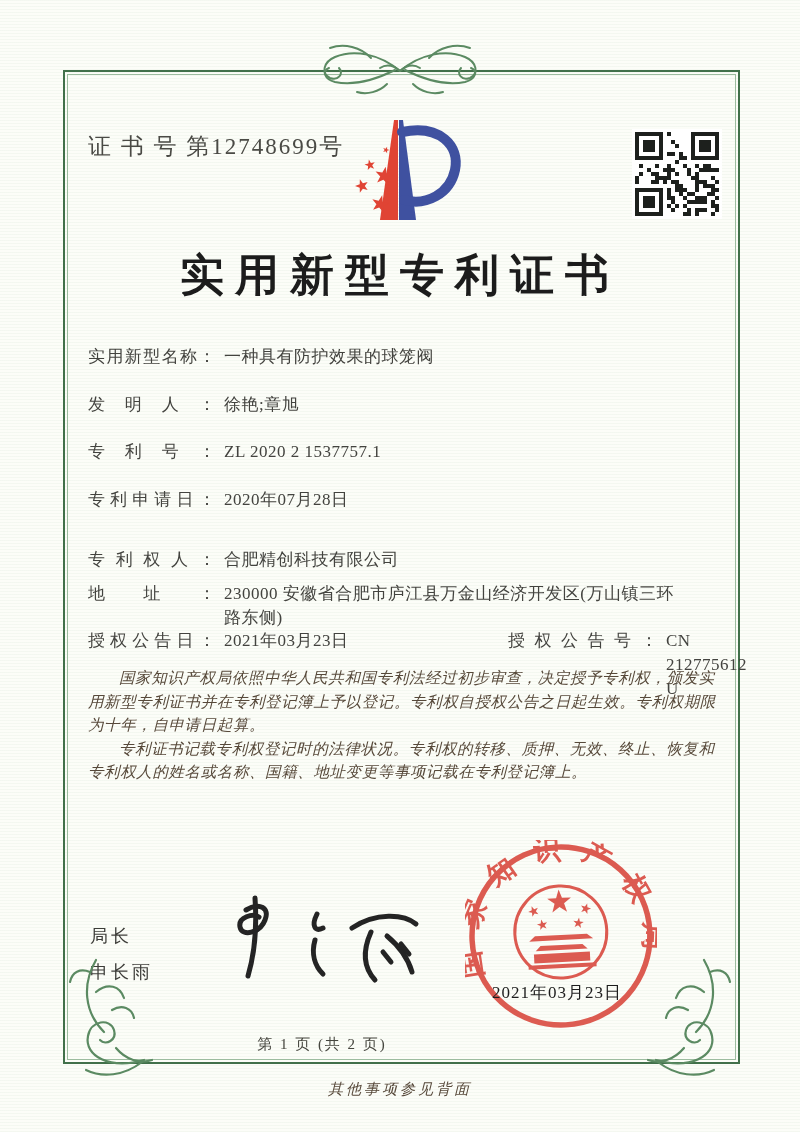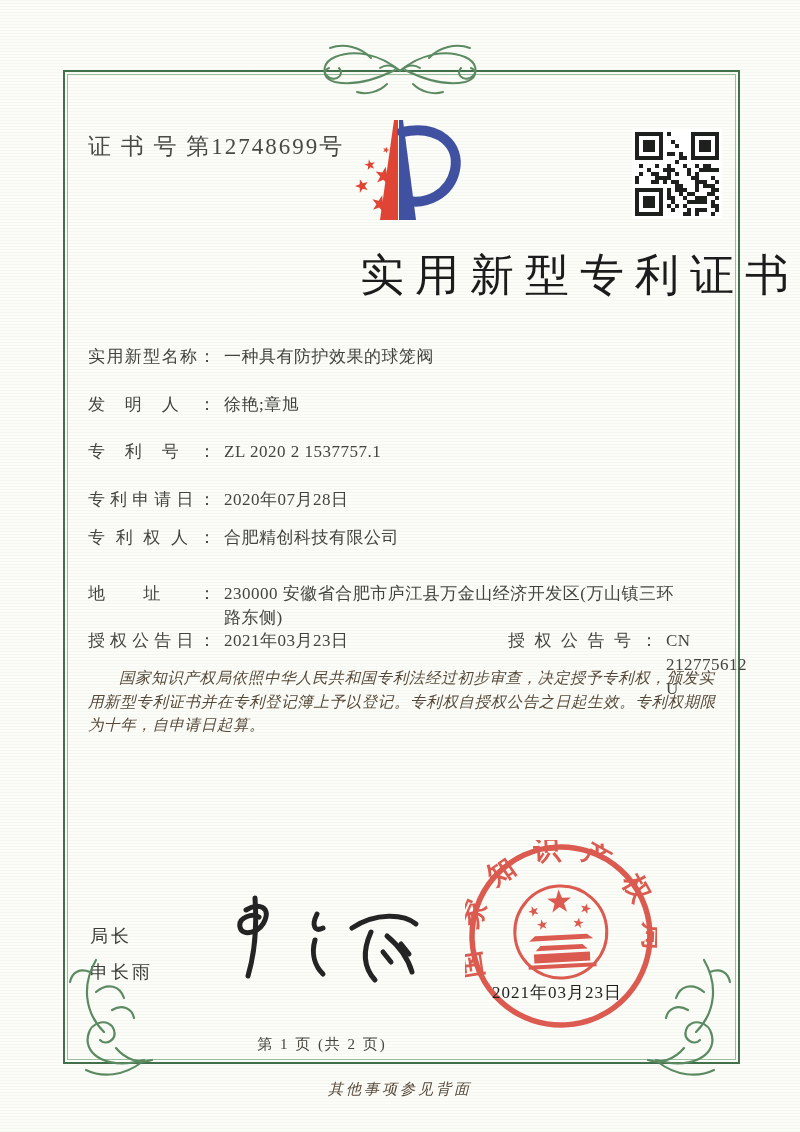--- a/index.html
+++ b/index.html
@@ -5,22 +5,22 @@
   html,body{margin:0;padding:0;}
   body{width:800px;height:1132px;font-family:"Liberation Serif","DejaVu Serif",serif;}
   .page{position:relative;width:800px;height:1132px;overflow:hidden;
         background:#fcfdf8;
         background-image:repeating-linear-gradient(0deg, rgba(136,176,140,.07) 0 1px, rgba(255,255,255,0) 1px 3px);}
   .frame{position:absolute;left:63px;top:70px;width:673px;height:990px;border:2px solid #41704a;}
   .frame-inner{position:absolute;inset:2px;border:1px solid #9cbc9f;}
   .cert-no{position:absolute;left:88px;top:131px;font-size:23px;color:#4a4a45;letter-spacing:2px;}
   .logo{position:absolute;left:336px;top:112px;}
   .qr{position:absolute;left:632px;top:129px;}
-  .title{position:absolute;left:0;top:246px;width:800px;text-align:right;
-         font-size:44px;color:#1c1c1c;letter-spacing:11px;font-weight:400;}
+  .title{position:absolute;left:0;top:246px;width:800px;text-align:center;
+         font-size:44px;color:#1c1c1c;letter-spacing:11px;font-weight:700;}
   .frow{position:absolute;left:88px;width:632px;display:flex;align-items:flex-start;
         font-size:17px;color:#43433f;line-height:24px;}
   .flabel{display:inline-block;width:128px;flex:0 0 128px;text-align:justify;text-align-last:justify;letter-spacing:.5px;}
   .fvalue{margin-left:8px;letter-spacing:.5px;}
   .addr .fvalue{max-width:452px;}
   .grant2{position:absolute;left:400px;top:0;display:flex;}
   .grant2 .flabel{width:150px;flex:0 0 150px;margin-left:20px;}
   .body-par{position:absolute;left:88px;top:666px;width:634px;font-size:15.5px;line-height:23.5px;
             color:#57493a;font-style:italic;letter-spacing:.6px;}
   .body-par p{margin:0;text-indent:2em;}
@@ -227,40 +227,41 @@
     <span class="fvalue">徐艳;章旭</span>
   </div>
   <div class="frow" style="top:440px">
     <span class="flabel">专利号：</span>
     <span class="fvalue">ZL 2020 2 1537757.1</span>
   </div>
   <div class="frow" style="top:488px">
     <span class="flabel">专利申请日：</span>
     <span class="fvalue">2020年07月28日</span>
   </div>
-  <div class="frow" style="top:526px">
+  <div class="frow" style="top:548px">
     <span class="flabel">专利权人：</span>
     <span class="fvalue">合肥精创科技有限公司</span>
   </div>
   <div class="frow addr" style="top:582px">
     <span class="flabel">地址：</span>
     <span class="fvalue">230000 安徽省合肥市庐江县万金山经济开发区(万山镇三环路东侧)</span>
   </div>
 
   <div class="frow" style="top:629px">
     <span class="flabel">授权公告日：</span>
     <span class="fvalue">2021年03月23日</span>
     <span class="grant2">
       <span class="flabel">授权公告号：</span>
       <span class="fvalue">CN 212775612 U</span>
     </span>
   </div>
 
   <div class="body-par">
     <p>国家知识产权局依照中华人民共和国专利法经过初步审查，决定授予专利权，颁发实用新型专利证书并在专利登记簿上予以登记。专利权自授权公告之日起生效。专利权期限为十年，自申请日起算。</p>
+    <p>专利证书记载专利权登记时的法律状况。专利权的转移、质押、无效、终止、恢复和专利权人的姓名或名称、国籍、地址变更等事项记载在专利登记簿上。</p>
   </div>
 
   <div class="signer">
     <div>局长</div>
     <div>申长雨</div>
   </div>
 
   <div class="signature">
     <svg width="212" height="100" viewBox="0 0 212 100" fill="none" stroke="#242424" stroke-width="5" stroke-linecap="round" stroke-linejoin="round">
       <path d="M28,24 C42,16 52,22 47,34 C42,47 24,51 22,41 C20,31 35,27 41,31"></path>

